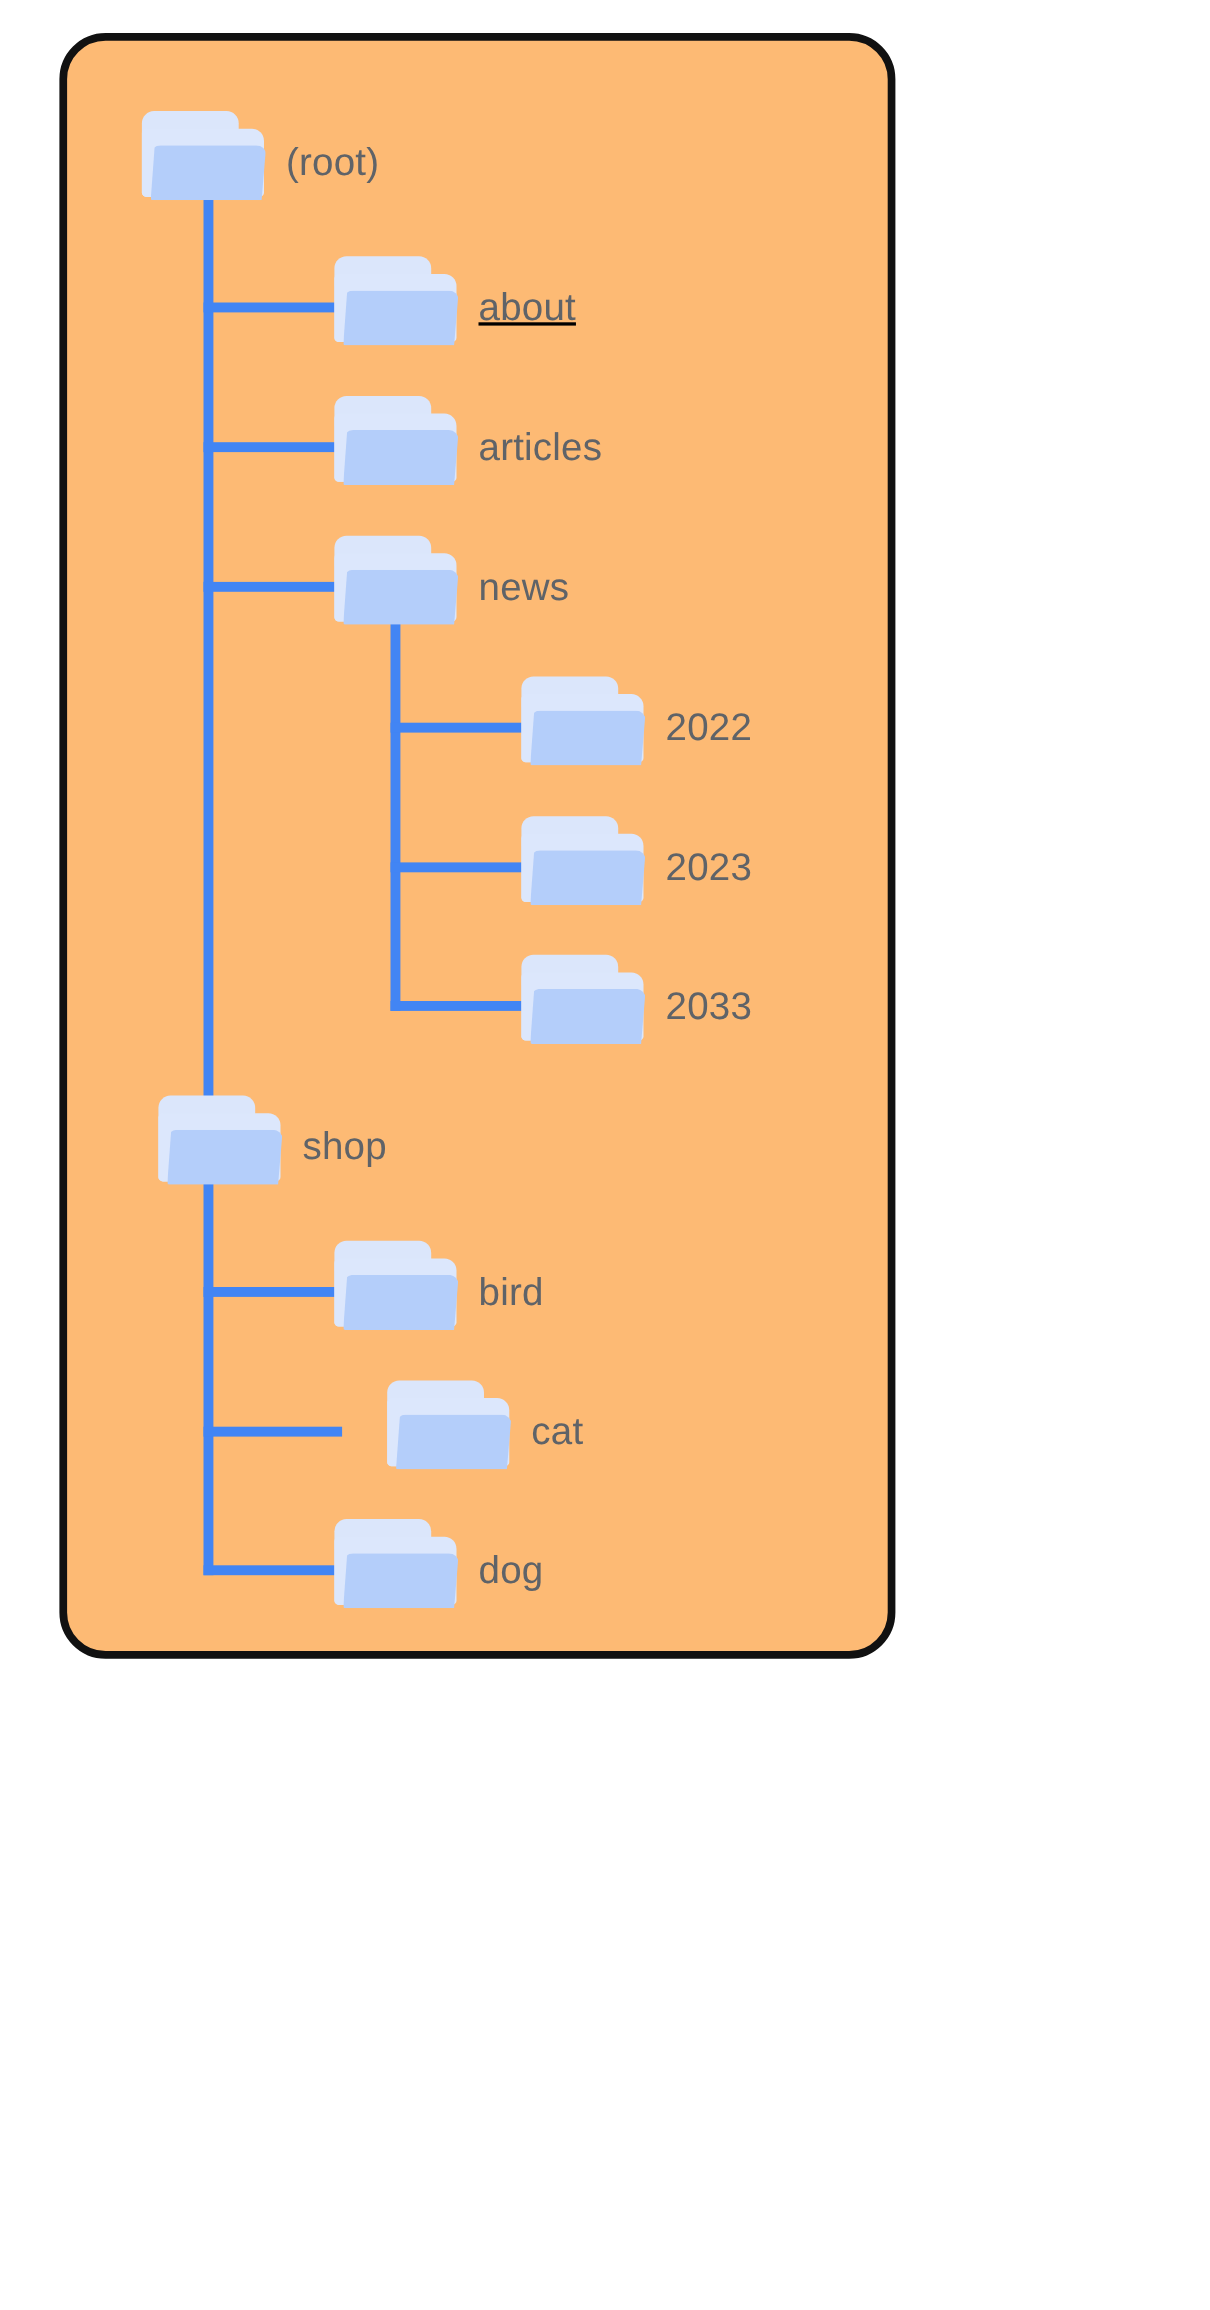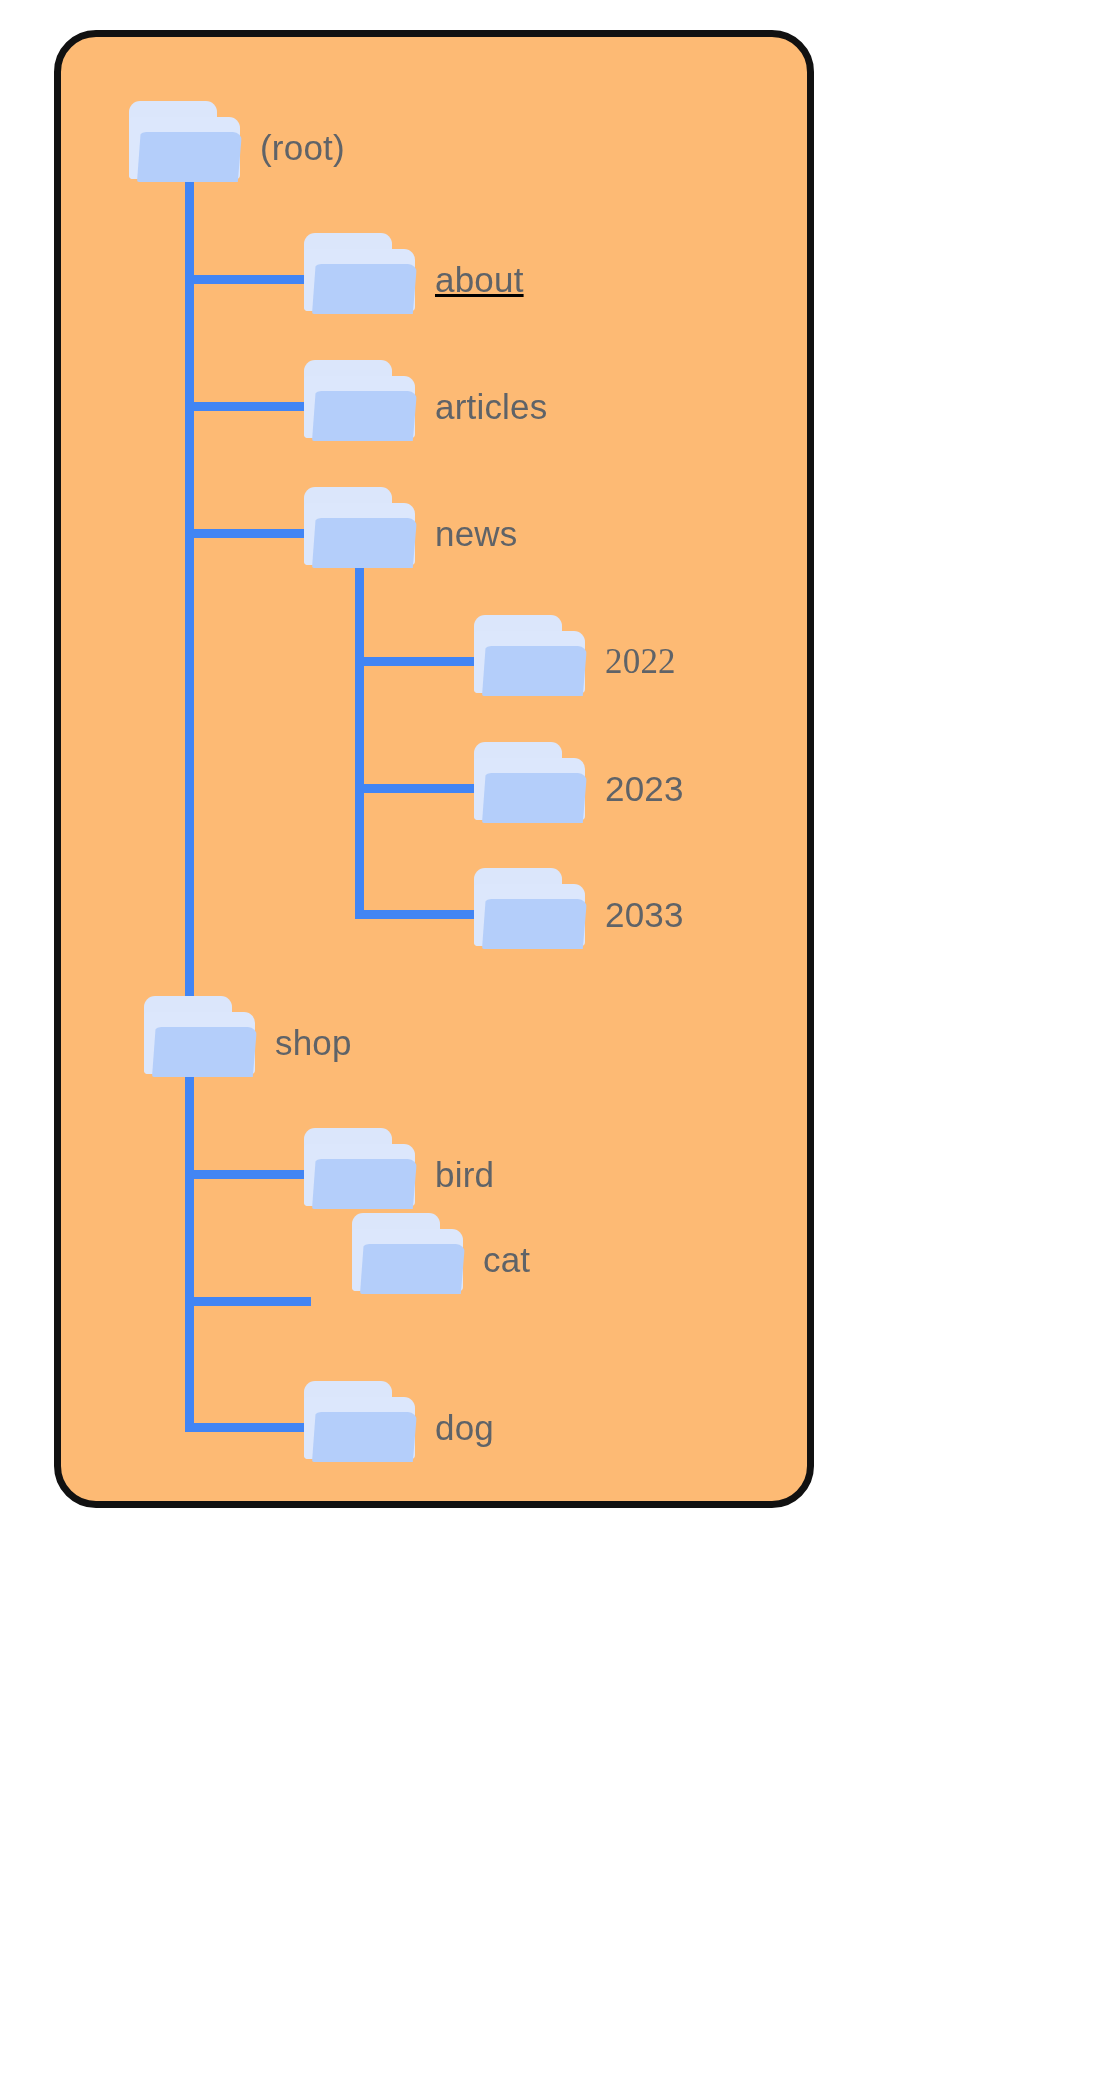--- a/index.html
+++ b/index.html
@@ -156,21 +156,21 @@
 
     <div class="node" style="left:243px; top:450px;">
       <span class="folder">
         <span class="sheet-back"></span>
           <span class="sheet-mid"></span>
           <span class="flap"></span>
       </span>
       <span class="label">news</span>
     </div>
 
-    <div class="node" style="left:413px; top:578px;font-family:Liberation Serif, serif;">
+    <div class="node" style="left:413px; top:578px;">
       <span class="folder">
         <span class="sheet-back"></span>
           <span class="sheet-mid"></span>
           <span class="flap"></span>
       </span>
       <span class="label">2022</span>
     </div>
 
     <div class="node" style="left:413px; top:705px;">
       <span class="folder">
@@ -201,21 +201,21 @@
 
     <div class="node" style="left:243px; top:1091px;">
       <span class="folder">
         <span class="sheet-back"></span>
           <span class="sheet-mid"></span>
           <span class="flap"></span>
       </span>
       <span class="label">bird</span>
     </div>
 
-    <div class="node" style="left:243px; top:1176px;padding-left:48px;">
+    <div class="node" style="left:243px; top:1218px;padding-left:48px;">
       <span class="folder">
         <span class="sheet-back"></span>
           <span class="sheet-mid"></span>
           <span class="flap"></span>
       </span>
       <span class="label">cat</span>
     </div>
 
     <div class="node" style="left:243px; top:1344px;justify-content:center;">
       <span class="folder">

